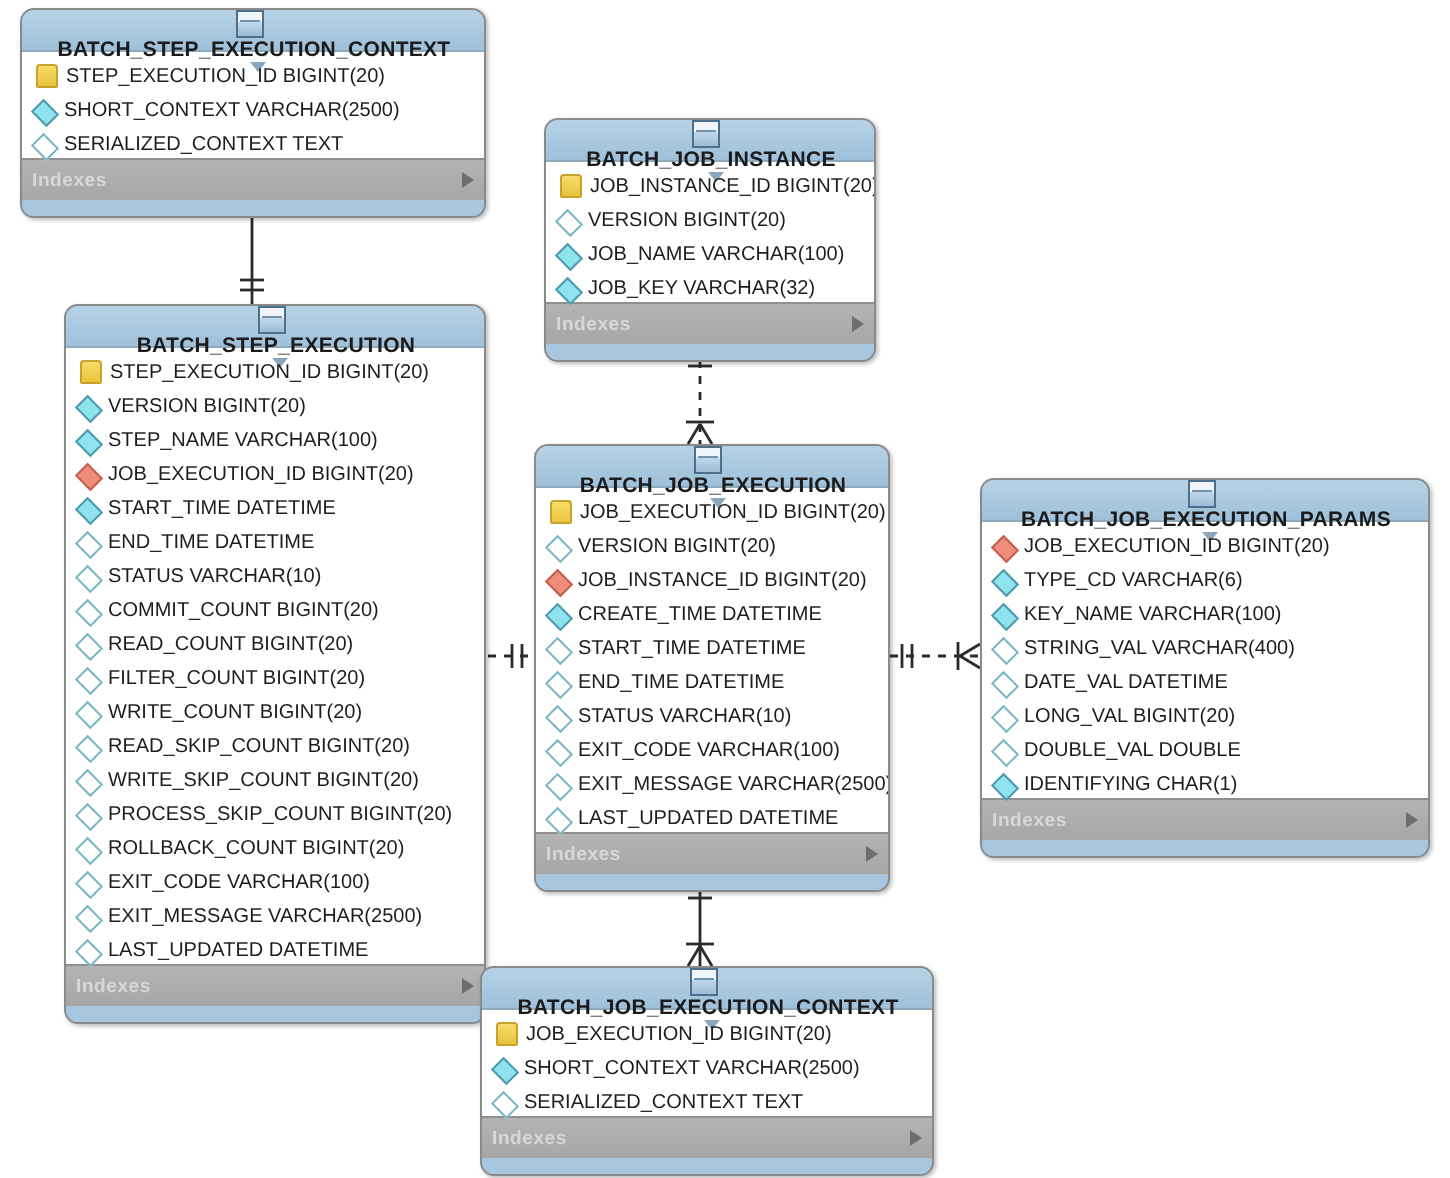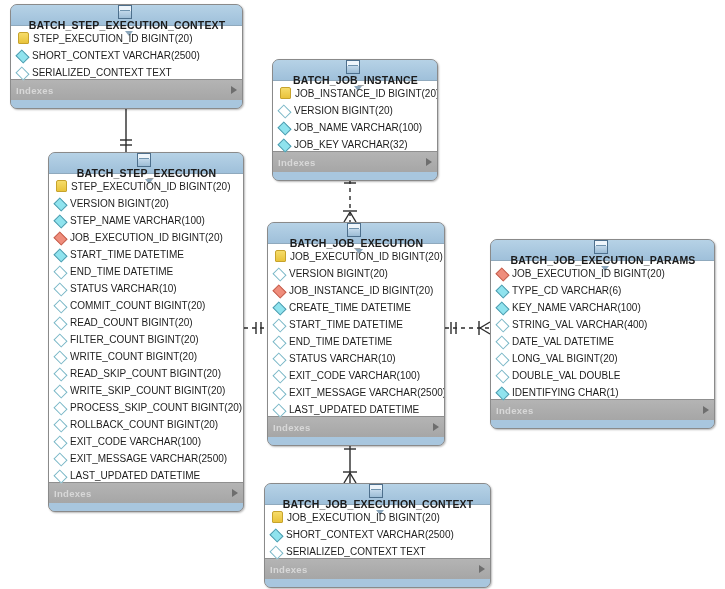--- a/index.html
+++ b/index.html
@@ -256,21 +256,21 @@
             <span class="col-ico ico-nn"></span>
             <span class="col-name">JOB_KEY VARCHAR(32)</span>
           </div>
         </div>
         <div class="ent-footer">
           <span class="footer-label">Indexes</span>
           <span class="footer-arrow"></span>
         </div>
         <div class="ent-strip"></div>
       </div>
-      <div class="entity" style="left: 48px; top: 152px; width: 196px;">
+      <div class="entity" style="left: 32px; top: 152px; width: 211px;">
         <div class="ent-header">
           <span class="tbl-icon"></span>
           <span class="ent-title">BATCH_STEP_EXECUTION</span>
           <span class="caret"></span>
         </div>
         <div class="ent-body">
           <div class="col-row">
             <span class="col-ico ico-pk"></span>
             <span class="col-name">STEP_EXECUTION_ID BIGINT(20)</span>
           </div>
@@ -442,21 +442,21 @@
             <span class="col-ico ico-nn"></span>
             <span class="col-name">IDENTIFYING CHAR(1)</span>
           </div>
         </div>
         <div class="ent-footer">
           <span class="footer-label">Indexes</span>
           <span class="footer-arrow"></span>
         </div>
         <div class="ent-strip"></div>
       </div>
-      <div class="entity" style="left: 240px; top: 483px; width: 227px; margin-left: 24px;">
+      <div class="entity" style="left: 240px; top: 483px; width: 227px;">
         <div class="ent-header">
           <span class="tbl-icon"></span>
           <span class="ent-title">BATCH_JOB_EXECUTION_CONTEXT</span>
           <span class="caret"></span>
         </div>
         <div class="ent-body">
           <div class="col-row">
             <span class="col-ico ico-pk"></span>
             <span class="col-name">JOB_EXECUTION_ID BIGINT(20)</span>
           </div>

